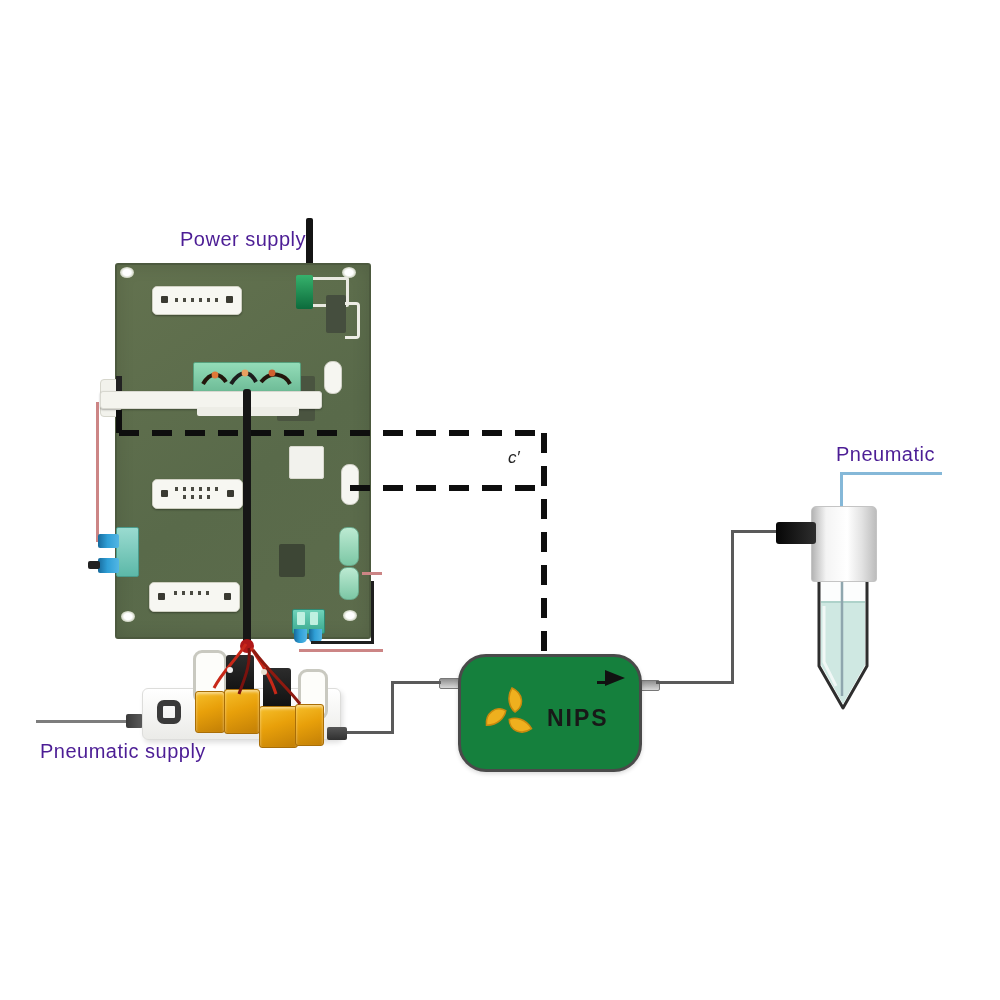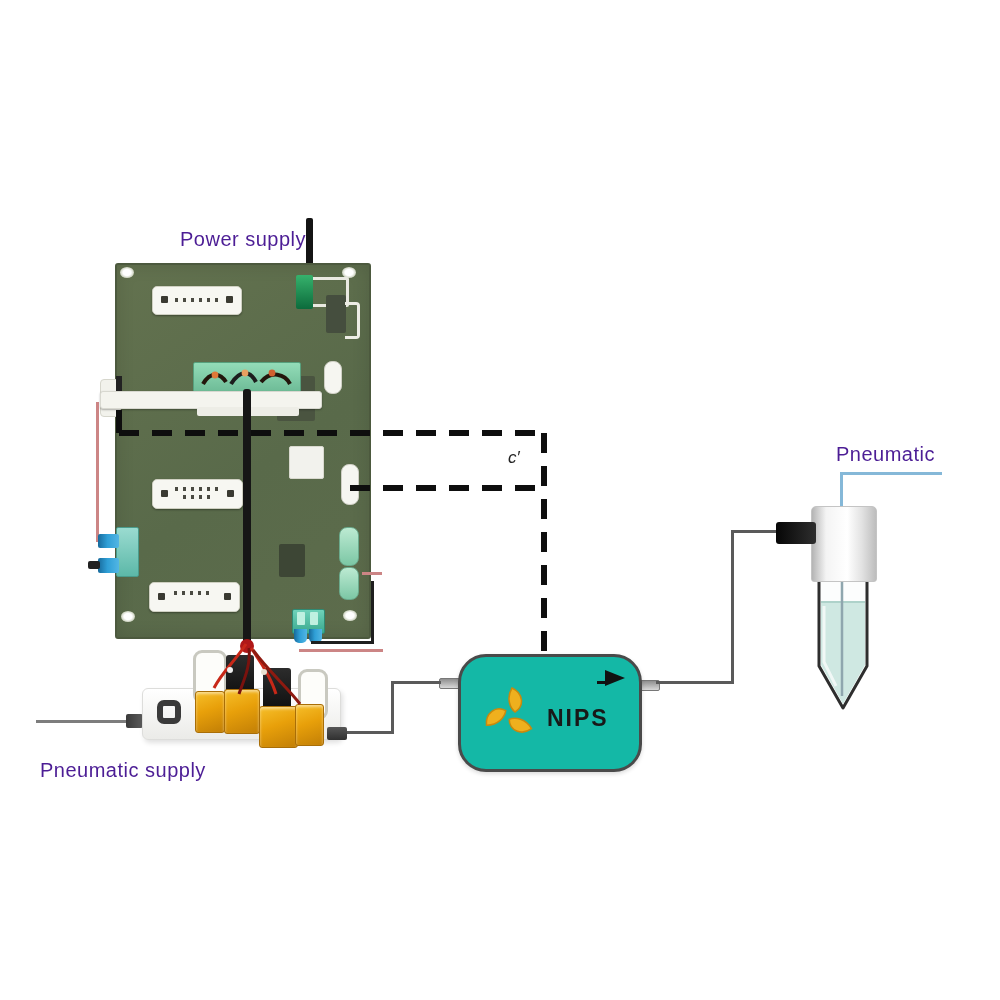--- a/index.html
+++ b/index.html
@@ -23,21 +23,21 @@
 
   
   .dash-h{height:6px;background:repeating-linear-gradient(90deg,#0e0e0e 0 20px,transparent 20px 33px);}
   .dash-v{width:6px;background:repeating-linear-gradient(180deg,#0e0e0e 0 20px,transparent 20px 33px);}
 
   
   .wire{background:#5a5a5a;}
   .wire-blue{background:#85b8d8;}
   .wire-red{background:#cc8585;}
 
-  .nips-box{background:#14b8a6;border:3px solid #4a4a4a;border-radius:28px;box-shadow:0 2px 4px rgba(0,0,0,.15);}
+  .nips-box{background:#15803d;border:3px solid #4a4a4a;border-radius:28px;box-shadow:0 2px 4px rgba(0,0,0,.15);}
   .stub{background:linear-gradient(180deg,#8f8f8f,#d8d8d8);border:1px solid #777;border-radius:2px;}
   .nips-title{font-size:23px;font-weight:bold;letter-spacing:2px;color:#181818;}
   .arrow-right{width:0;height:0;border-left:20px solid #111;border-top:8px solid transparent;border-bottom:8px solid transparent;}
 
   .cap{background:linear-gradient(90deg,#b4b4b4,#f4f4f4 22%,#ffffff 55%,#e2e2e2 78%,#bdbdbd);
        border:1px solid #c4c4c4;border-radius:5px 5px 3px 3px;}
   .black-conn{background:linear-gradient(90deg,#060606,#2e2e2e);border-radius:3px;}
 
   .manifold-base{background:linear-gradient(180deg,#ffffff,#ebebe8);border:1px solid #dddddb;border-radius:6px;
                  box-shadow:2px 3px 5px rgba(0,0,0,.12);}
@@ -52,21 +52,21 @@
   .cable{background:#161616;border-radius:3px;}
   .annotation{font-size:17px;font-style:italic;color:#222;}
 </style>
 </head>
 <body>
 
 <div class="canvas">
 
   <div class="abs label" style="left:180px;top:228px;">Power supply</div>
   <div class="abs label" style="left:836px;top:443px;">Pneumatic</div>
-  <div class="abs label" style="left:40px;top:740px;margin-top:19px;">Pneumatic supply</div>
+  <div class="abs label" style="left:40px;top:740px;">Pneumatic supply</div>
   <div class="abs annotation" style="left:508px;top:448px;">c′</div>
 
   <div class="abs" style="left:306px;top:218px;width:7px;height:76px;background:#141414;border-radius:2px;"></div>
 
   <div class="abs board" style="left:115px;top:263px;width:252px;height:372px;"></div>
 
   <div class="abs screw" style="left:120px;top:267px;"></div>
   <div class="abs screw" style="left:342px;top:267px;"></div>
   <div class="abs screw" style="left:121px;top:611px;"></div>
   <div class="abs screw" style="left:343px;top:610px;"></div>

